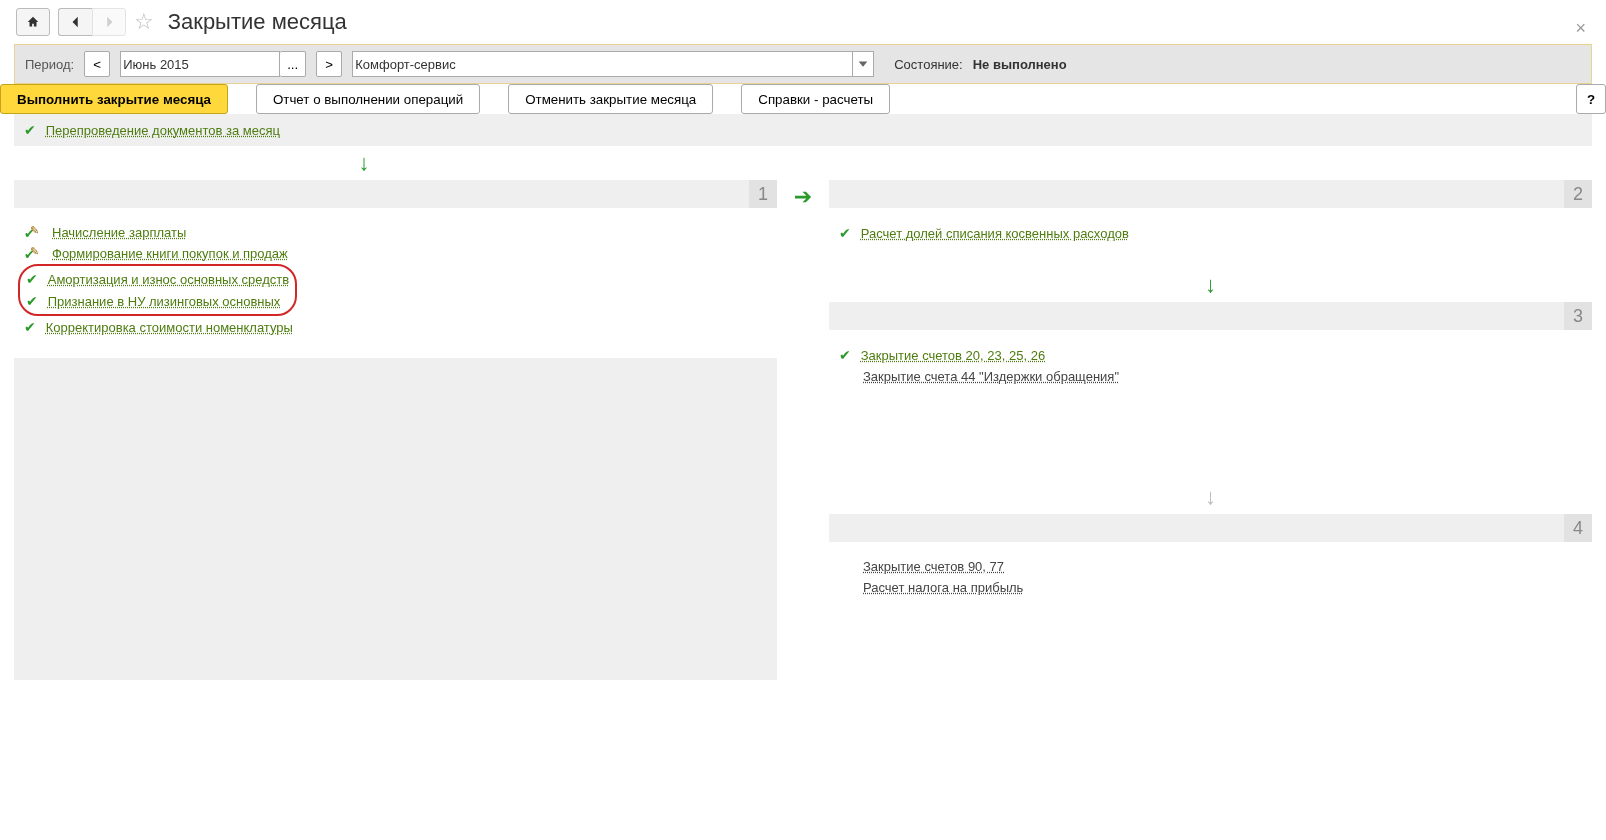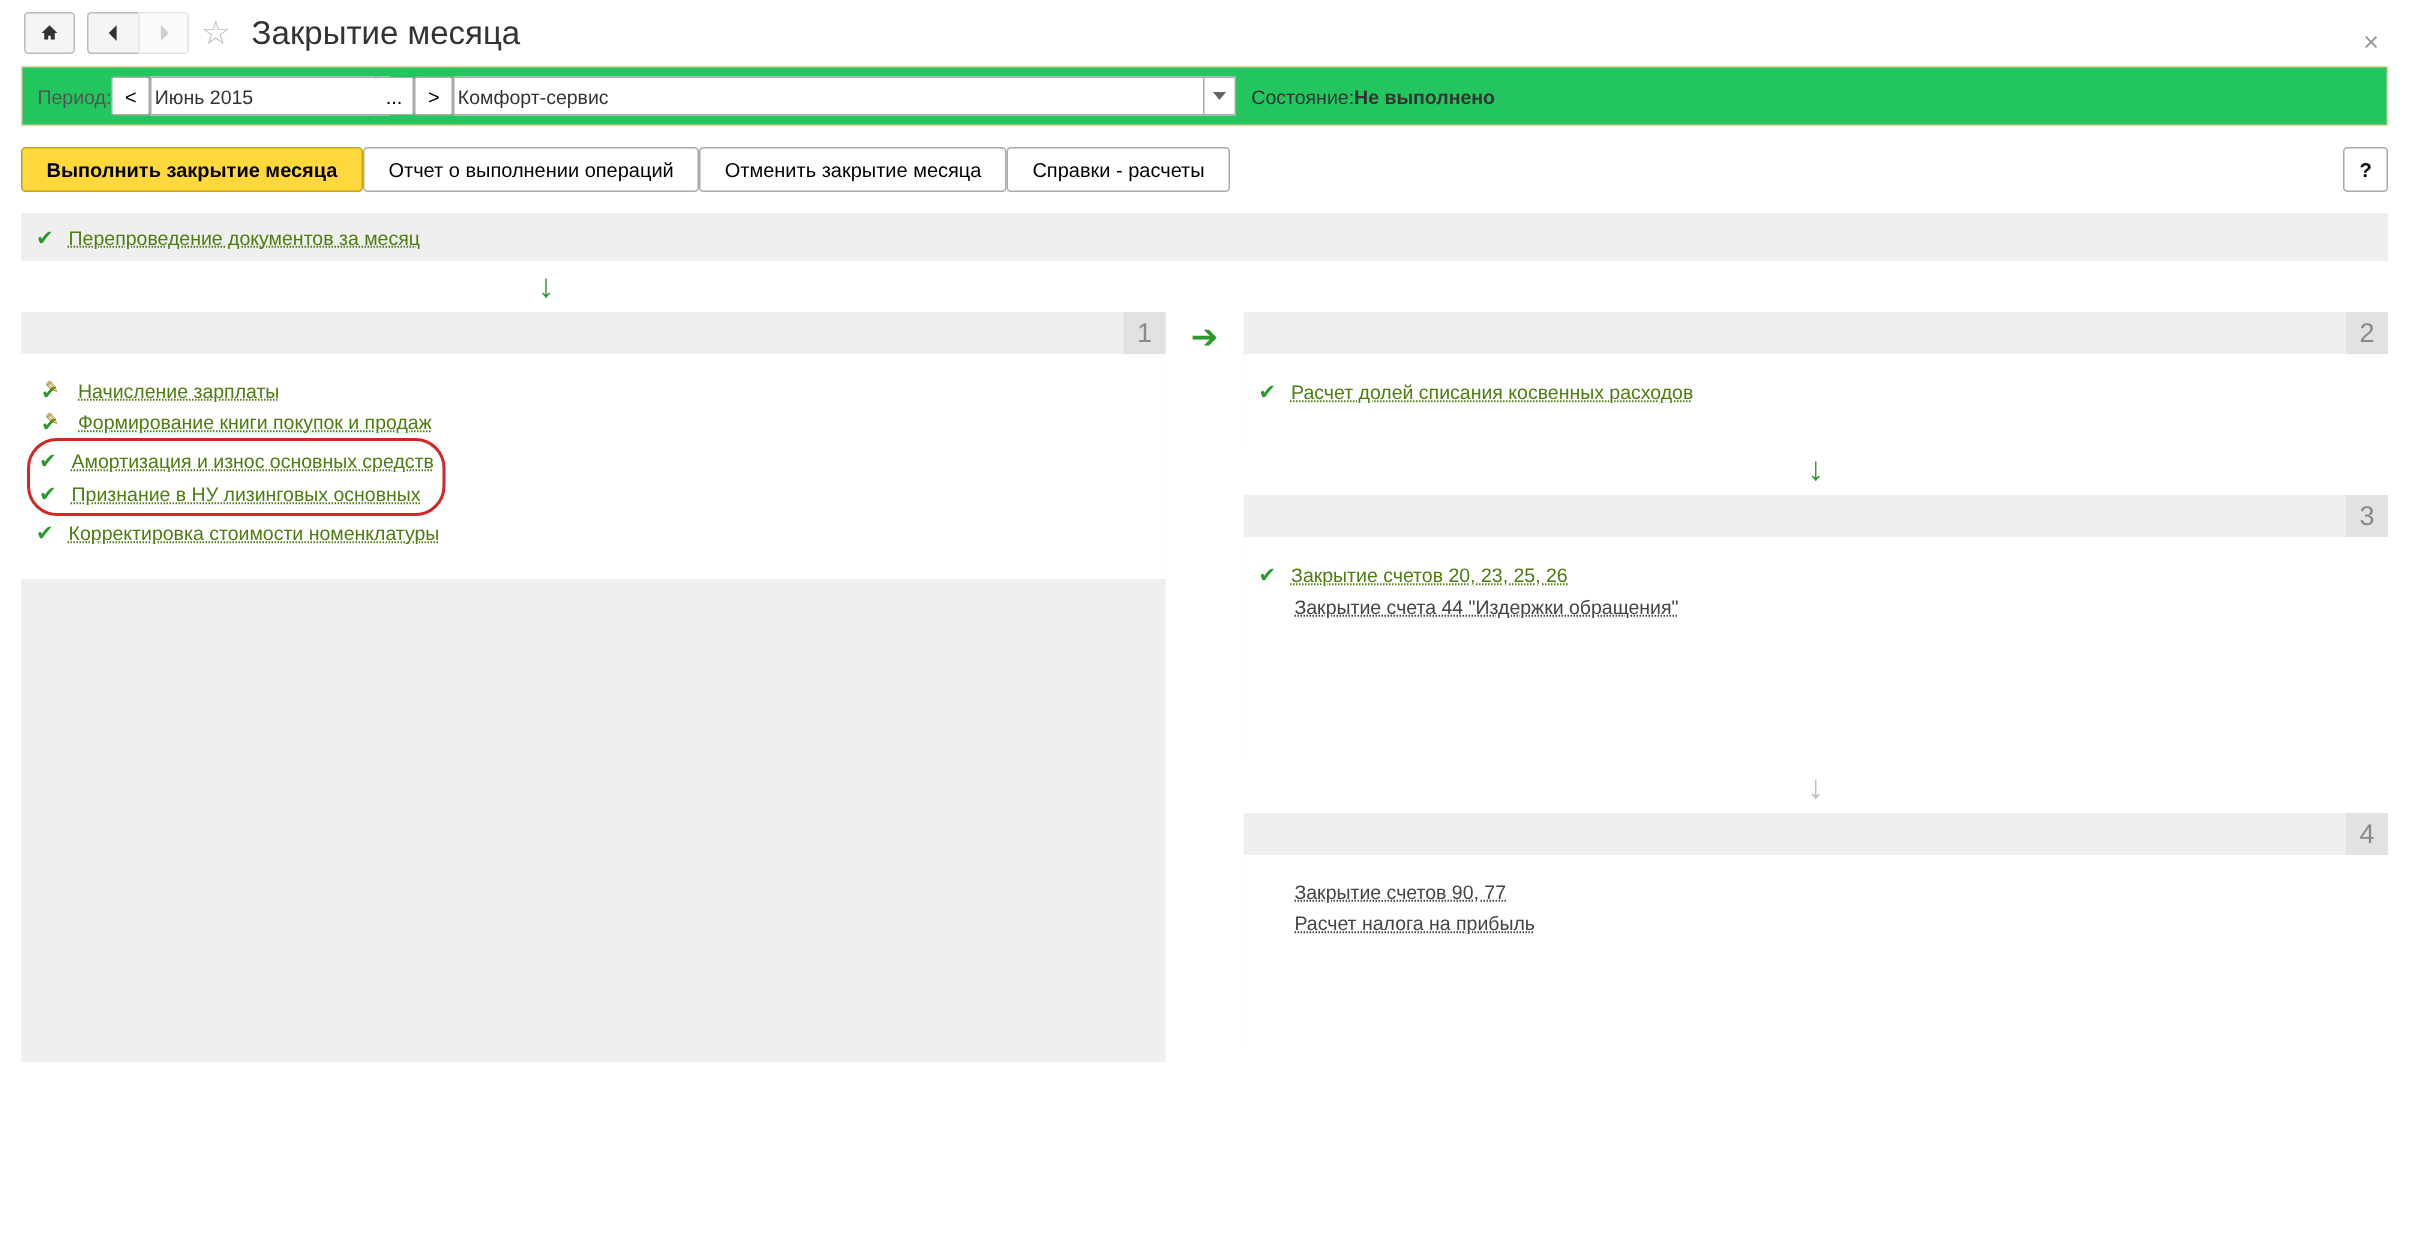--- a/index.html
+++ b/index.html
@@ -31,26 +31,26 @@
   }
   .nav-btn-group { display: inline-flex; }
   .nav-btn-group button:first-child { border-top-right-radius: 0; border-bottom-right-radius: 0; border-right: none; }
   .nav-btn-group button:last-child  { border-top-left-radius: 0;  border-bottom-left-radius: 0; }
   .star-icon { font-size: 22px; color: #bbb; cursor: pointer; }
   .page-title { font-size: 22px; margin-left: 6px; }
   .close-x { position: absolute; top: 18px; right: 20px; font-size: 18px; color: #999; cursor: pointer; }
 
   .period-bar {
     margin: 0 14px;
-    background: #22c55e;
+    background: #e5e5e5;
     border: 1px solid #e7d393;
     padding: 6px 10px;
     display: flex;
     align-items: center;
-    gap: 0;
+    gap: 10px;
   }
   .period-bar .label { color: #555; }
   .sq-btn {
     background: #fff;
     border: 1px solid #aaa;
     height: 26px;
     min-width: 26px;
     display: inline-flex;
     align-items: center;
     justify-content: center;
@@ -67,24 +67,23 @@
   }
   .period-input { width: 160px; }
   .period-more { border-left: none; }
   .org-wrap { display:inline-flex; }
   .org-input { width: 500px; border-right: none; }
   .org-dd { border:1px solid #aaa; width:22px; height:26px; background:#fff; display:inline-flex; align-items:center; justify-content:center; cursor:pointer; }
   .state-label { margin-left: 10px; }
   .state-value { font-weight: bold; }
 
   .action-bar {
-    margin: 14px;
     display: flex;
     align-items: flex-start;
-    gap: 0;
+    gap: 28px;
   }
   .btn {
     height: 30px;
     border: 1px solid #aaa;
     background: #fff;
     border-radius: 3px;
     padding: 0 16px;
     cursor: pointer;
     display: inline-flex;
     align-items: center;
@@ -130,21 +129,21 @@
     width: 28px;
     height: 28px;
     display:flex;
     align-items:center;
     justify-content:center;
     font-size: 18px;
     color: #888;
   }
   .block-header { height: 28px; border-bottom: 1px dashed #ccc0; }
   .block-body { background:#fff; padding: 14px 10px 20px 10px; }
-  .row-item { display:flex; align-items:center; gap:10px; padding:3px 0;text-align:center; }
+  .row-item { display:flex; align-items:center; gap:10px; padding:3px 0; }
   .highlight-box {
     border: 2px solid #d32626;
     border-radius: 20px;
     padding: 2px 6px;
     margin-left:-6px;
     display:inline-block;
   }
   .col-arrow-right {
     align-self: flex-start;
     margin-top: 4px;

